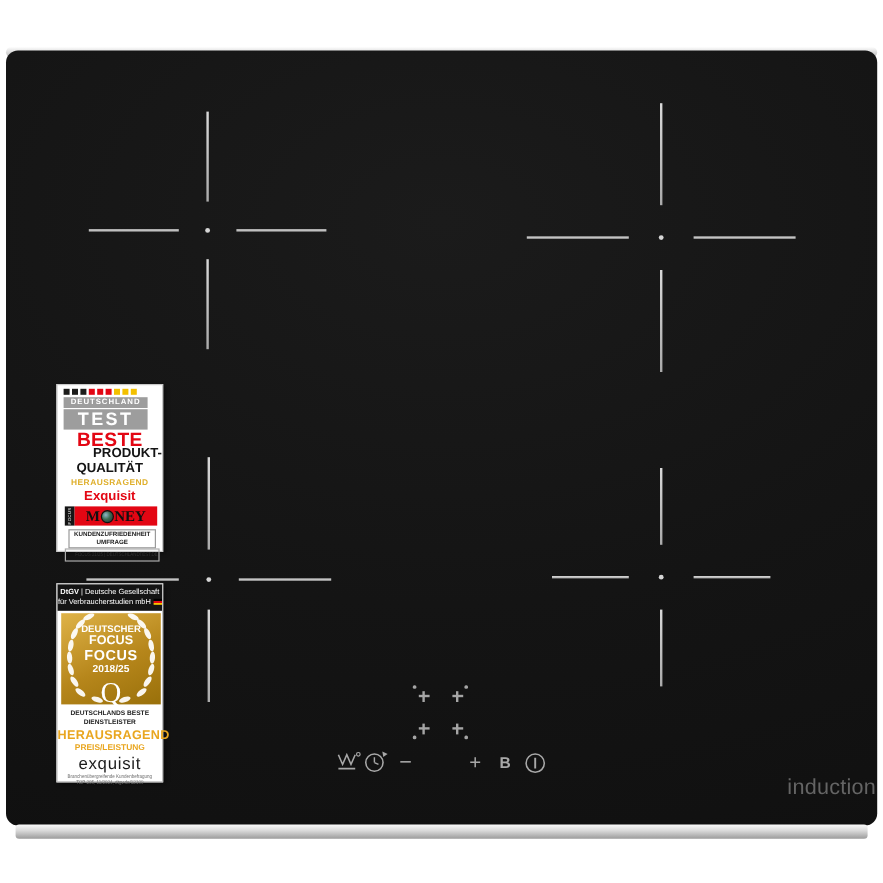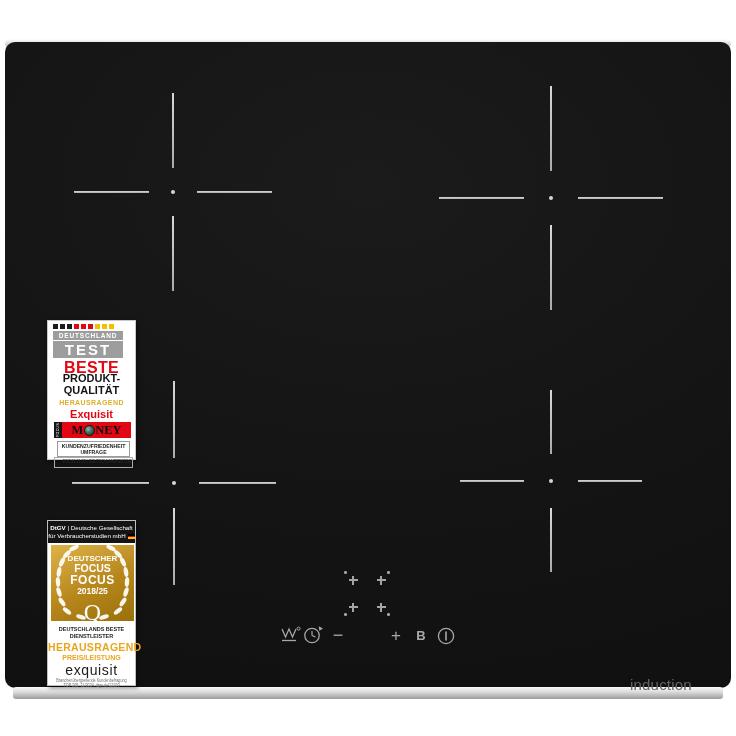--- a/index.html
+++ b/index.html
@@ -19,56 +19,56 @@
   .zdot{position:absolute;width:4px;height:4px;border-radius:50%;background:#d6d6d6;}
   .selh{position:absolute;width:9px;height:1.6px;background:#a5a5a5;}
   .selv{position:absolute;width:1.6px;height:9px;background:#a5a5a5;}
   .sdot{position:absolute;width:2.6px;height:2.6px;border-radius:50%;background:#a5a5a5;}
 
   .ctrl{position:absolute;color:#a8a8a8;text-align:center;}
   .ctrl-minus{left:328px;top:626px;width:20px;font-size:18px;line-height:18px;}
   .ctrl-plus{left:386px;top:627px;width:20px;font-size:17px;line-height:17px;}
   .ctrl-boost{left:412px;top:629px;width:18px;font-size:13px;line-height:14px;font-weight:600;}
   .ctrl-svg{position:absolute;}
-  .brand-label{position:absolute;left:630px;top:676px;width:100px;
-               font-size:15px;color:#646464;letter-spacing:.2px;}
+  .brand-label{position:absolute;left:630px;top:646px;width:100px;text-align:right;
+               font-size:18px;color:#646464;letter-spacing:.2px;}
 
   
   .badge{box-sizing:border-box;position:absolute;background:#fff;}
   .badge-test{left:47px;top:320px;width:89px;height:140px;border:1px solid #c9c9c9;
               box-shadow:2px 2px 4px rgba(0,0,0,.45);}
   .badge-test>div{position:absolute;}
   #flags-row{left:5px;top:3px;display:flex;gap:2px;}
   .flag-sq{width:5px;height:5px;}
   .dt-band{left:5px;top:10px;width:70px;height:9px;background:#9d9d9d;color:#fff;
            font-size:6.5px;font-weight:bold;text-align:center;line-height:9px;letter-spacing:.8px;}
   .dt-test{left:5px;top:20px;width:70px;height:17px;background:#9d9d9d;color:#fff;
            font-size:15px;font-weight:bold;text-align:center;line-height:17px;letter-spacing:2px;}
   .dt-center{left:0;width:100%;text-align:center;}
   .dt-beste{top:38px;font-size:16px;font-weight:700;color:#e30613;letter-spacing:.3px;}
-  .dt-l1{top:51px;font-size:11px;font-weight:800;color:#141414;}
+  .dt-l1{top:51px;font-size:11px;font-weight:800;color:#141414;text-align:right;}
   .dt-l2{top:63px;font-size:11px;font-weight:700;color:#141414;}
   .dt-rating{top:78px;font-size:7px;font-weight:800;color:#dfaf2b;letter-spacing:.4px;}
   .dt-brand{top:87px;font-size:11px;font-weight:800;color:#e30613;}
   .money-bar{left:6px;top:101px;width:77px;height:16px;display:flex;}
   .money-focus{width:8px;background:#151515;color:#fff;font-size:3.5px;letter-spacing:.4px;
                writing-mode:vertical-rl;transform:rotate(180deg);text-align:center;line-height:8px;}
   .money-text{flex:1;background:#e30613;color:#101010;font-family:"Liberation Serif",serif;
               font-weight:bold;font-size:12.5px;display:flex;align-items:center;justify-content:center;}
   .globe{display:inline-block;width:9px;height:9px;border-radius:50%;margin:0 .5px;
          background:radial-gradient(circle at 35% 35%, #8fb6c9 0%, #3c6d52 45%, #1d2e3a 100%);
          border:.5px solid #101010;}
   .dt-box{left:9px;top:120px;width:71px;height:13px;border:1px solid #9a9a9a;
           font-size:5.2px;font-weight:700;color:#222;text-align:center;line-height:6px;padding-top:1px;}
   .dt-src{left:6px;top:136px;width:77px;height:9px;border:1px solid #ababab;overflow:hidden;}
   .dt-src span{display:block;font-size:4.6px;line-height:7px;color:#333;white-space:nowrap;
                text-align:center;transform:scaleX(.8);transform-origin:center;}
 
   
-  .badge-award{left:47px;top:520px;width:89px;height:166px;border:1px solid #bfbfbf;
+  .badge-award{left:47px;top:486px;width:89px;height:166px;border:1px solid #bfbfbf;
                box-shadow:2px 2px 4px rgba(0,0,0,.45);padding-left:12px;}
   .badge-award>div{position:absolute;}
   .ka-header{top:0;left:0;width:100%;height:22px;background:#141414;color:#fff;
              text-align:center;font-size:6.2px;line-height:8px;padding-top:3px;box-sizing:border-box;}
   .ka-flag{display:inline-block;width:7px;height:5px;vertical-align:-.5px;margin-left:2px;
            background:linear-gradient(#000 33%, #e30613 33% 66%, #f5c500 66%);}
   .ka-gold{left:3px;top:24px;width:83px;height:76px;
            background:linear-gradient(155deg,#dfb348 0%,#b6861b 55%,#99700a 100%);}
   .wreath{position:absolute;left:0;top:0;width:83px;height:76px;}
   .ka-text{position:absolute;top:9px;left:0;width:100%;text-align:center;color:#fff;}

